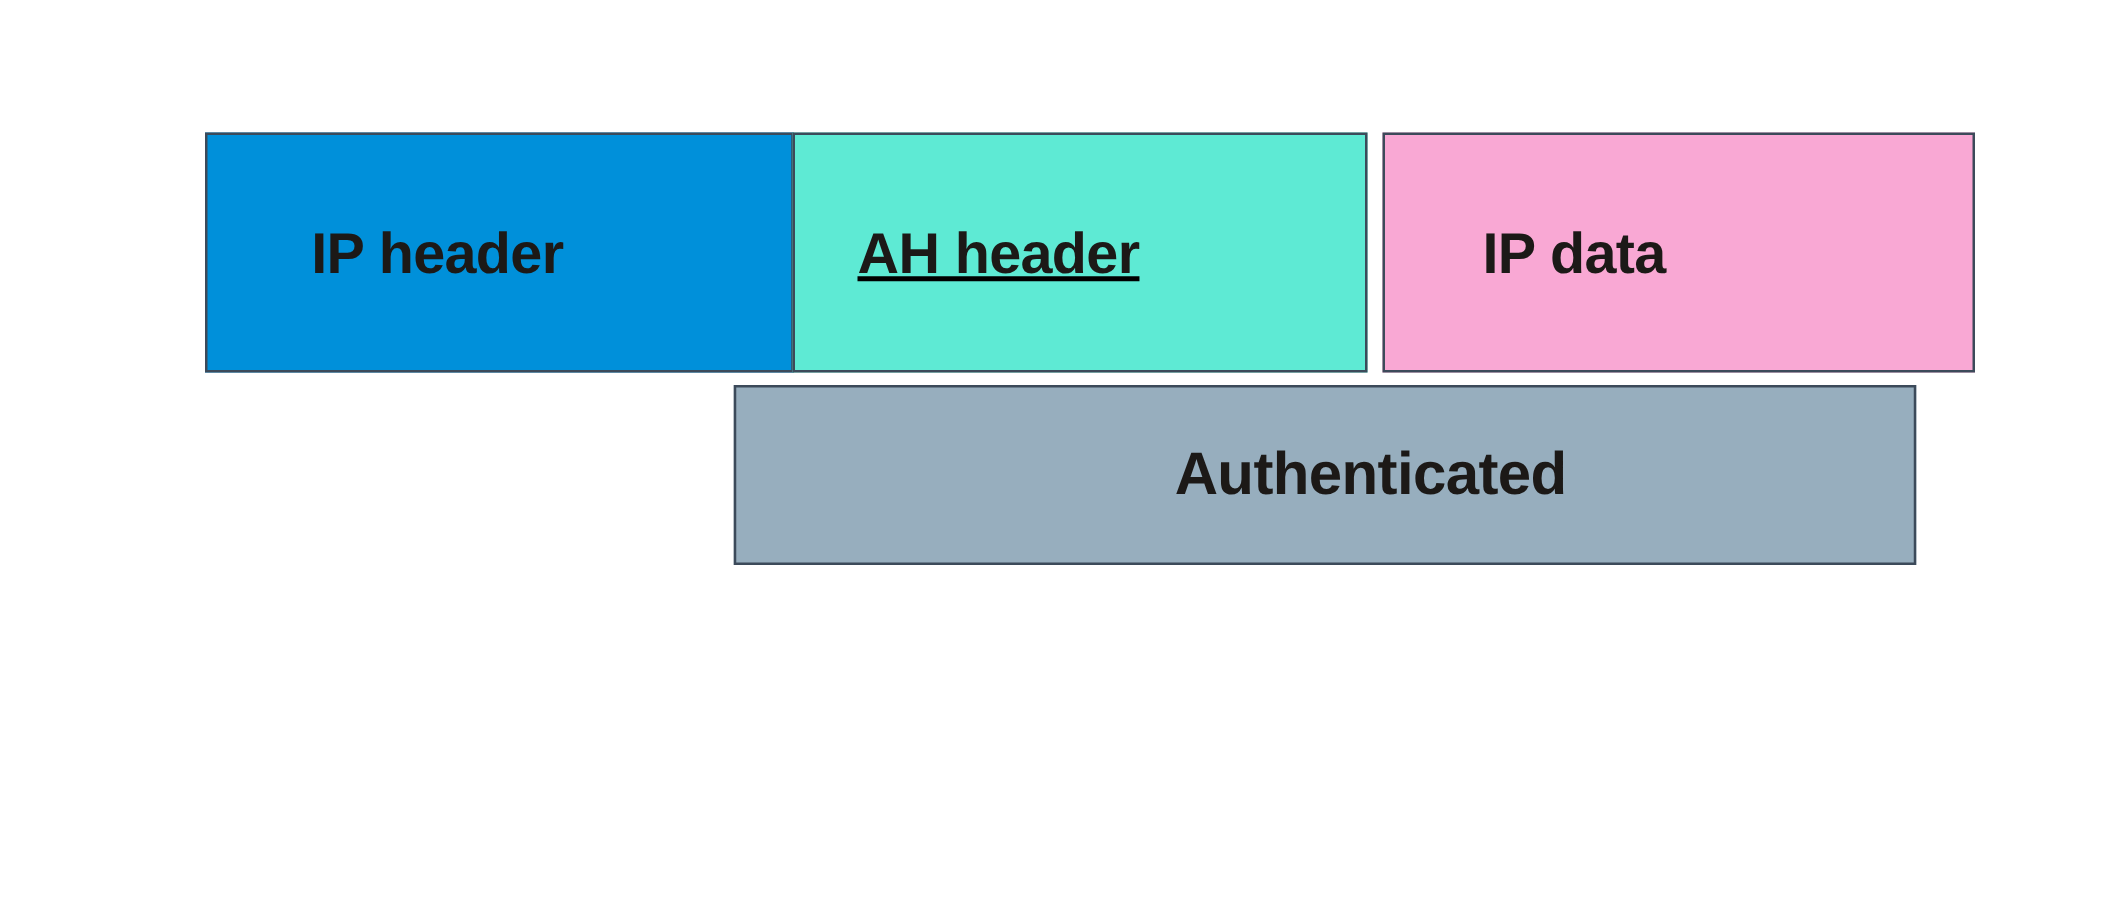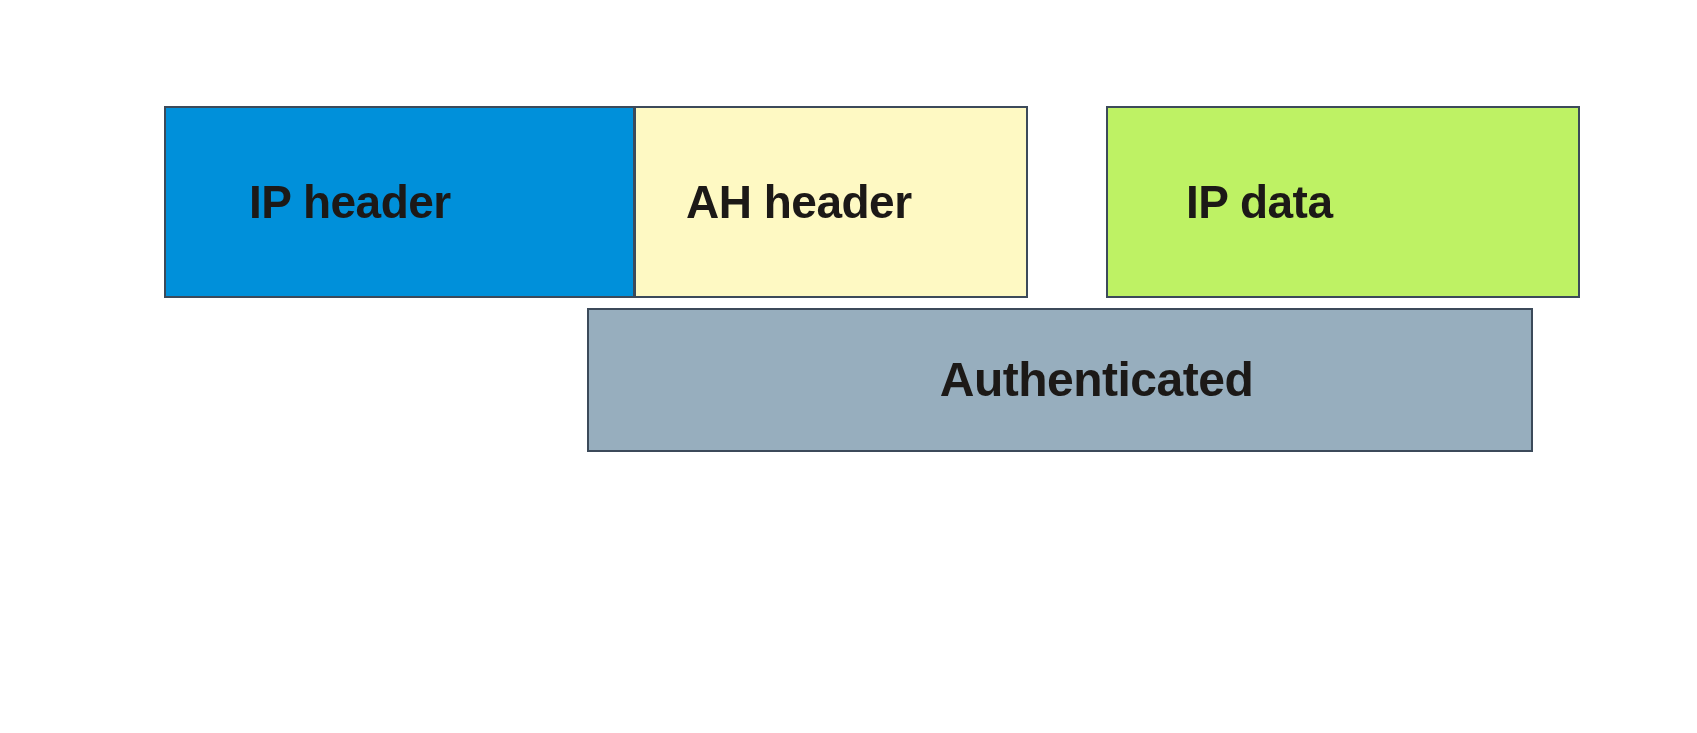--- a/index.html
+++ b/index.html
@@ -49,32 +49,33 @@
     top: 106px;
     width: 471px;
     height: 192px;
     background: #0090da;
   }
   #block-ip-header .block-label { margin-left: 83px; }
 
   #block-ah-header {
     left: 587px;
     top: 106px;
-    width: 394px;
+    width: 460px;
     height: 192px;
-    background: #fef9c3;
+    background: #5eead4;
+    text-decoration: underline;
   }
   #block-ah-header .block-label { margin-left: 50px; }
 
   #block-ip-data {
     left: 1059px;
     top: 106px;
     width: 474px;
     height: 192px;
-    background: #bef264;
+    background: #f9a8d4;
   }
   #block-ip-data .block-label { margin-left: 78px; }
 
   
   #block-authenticated {
     left: 587px;
     top: 308px;
     width: 946px;
     height: 144px;
     background: #97aebe;

